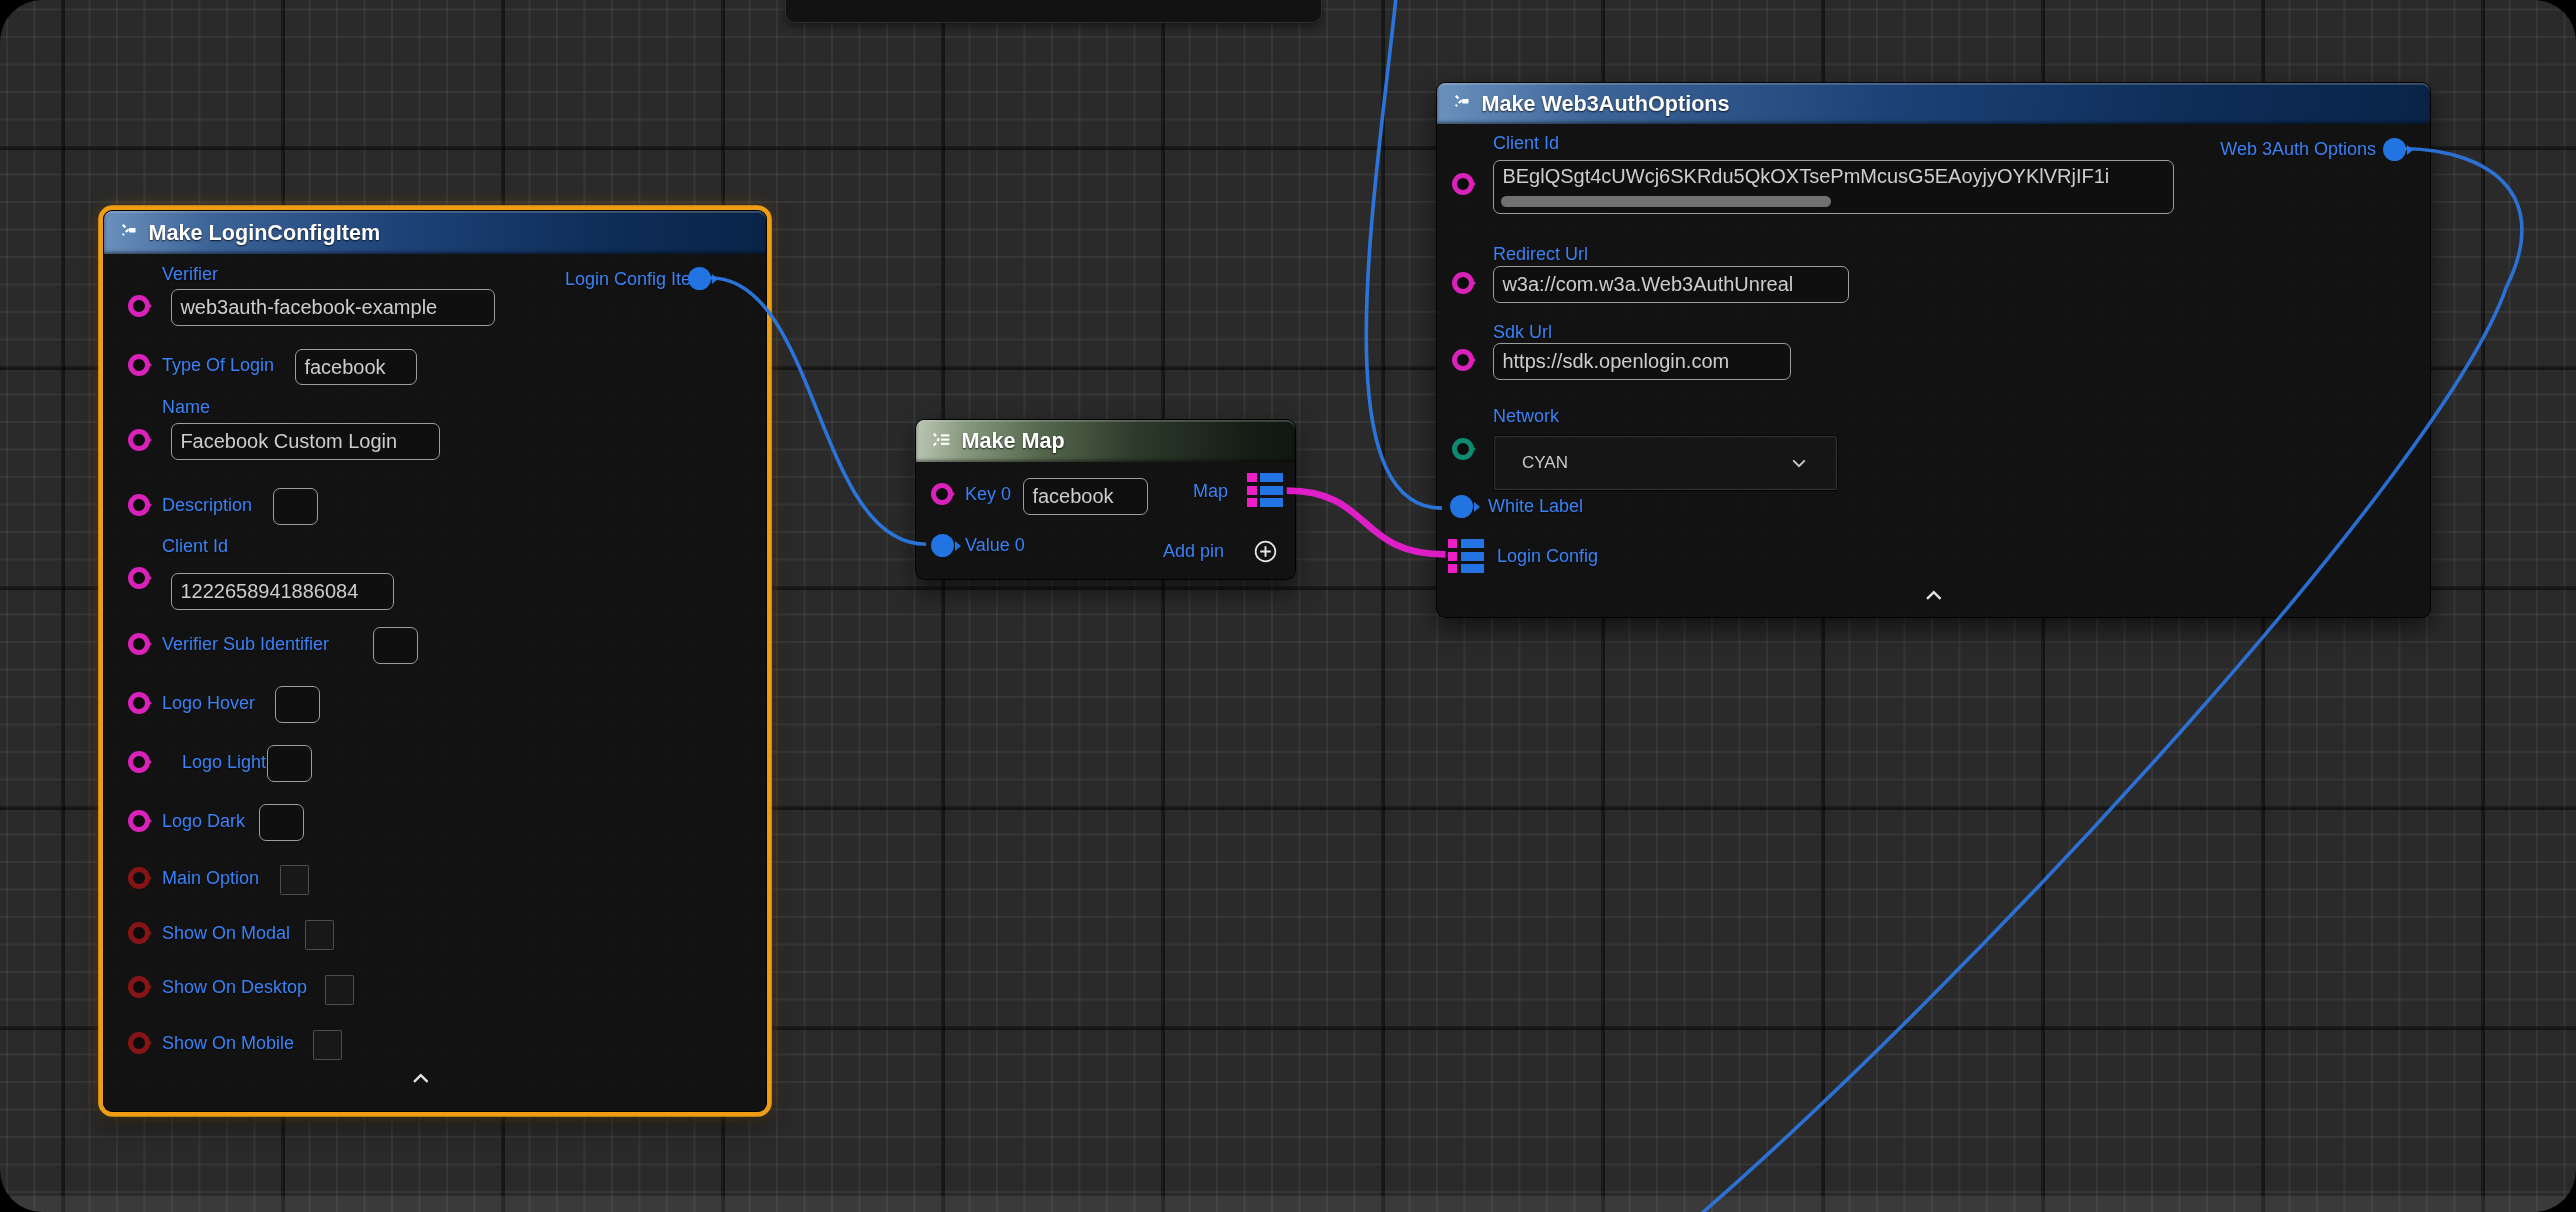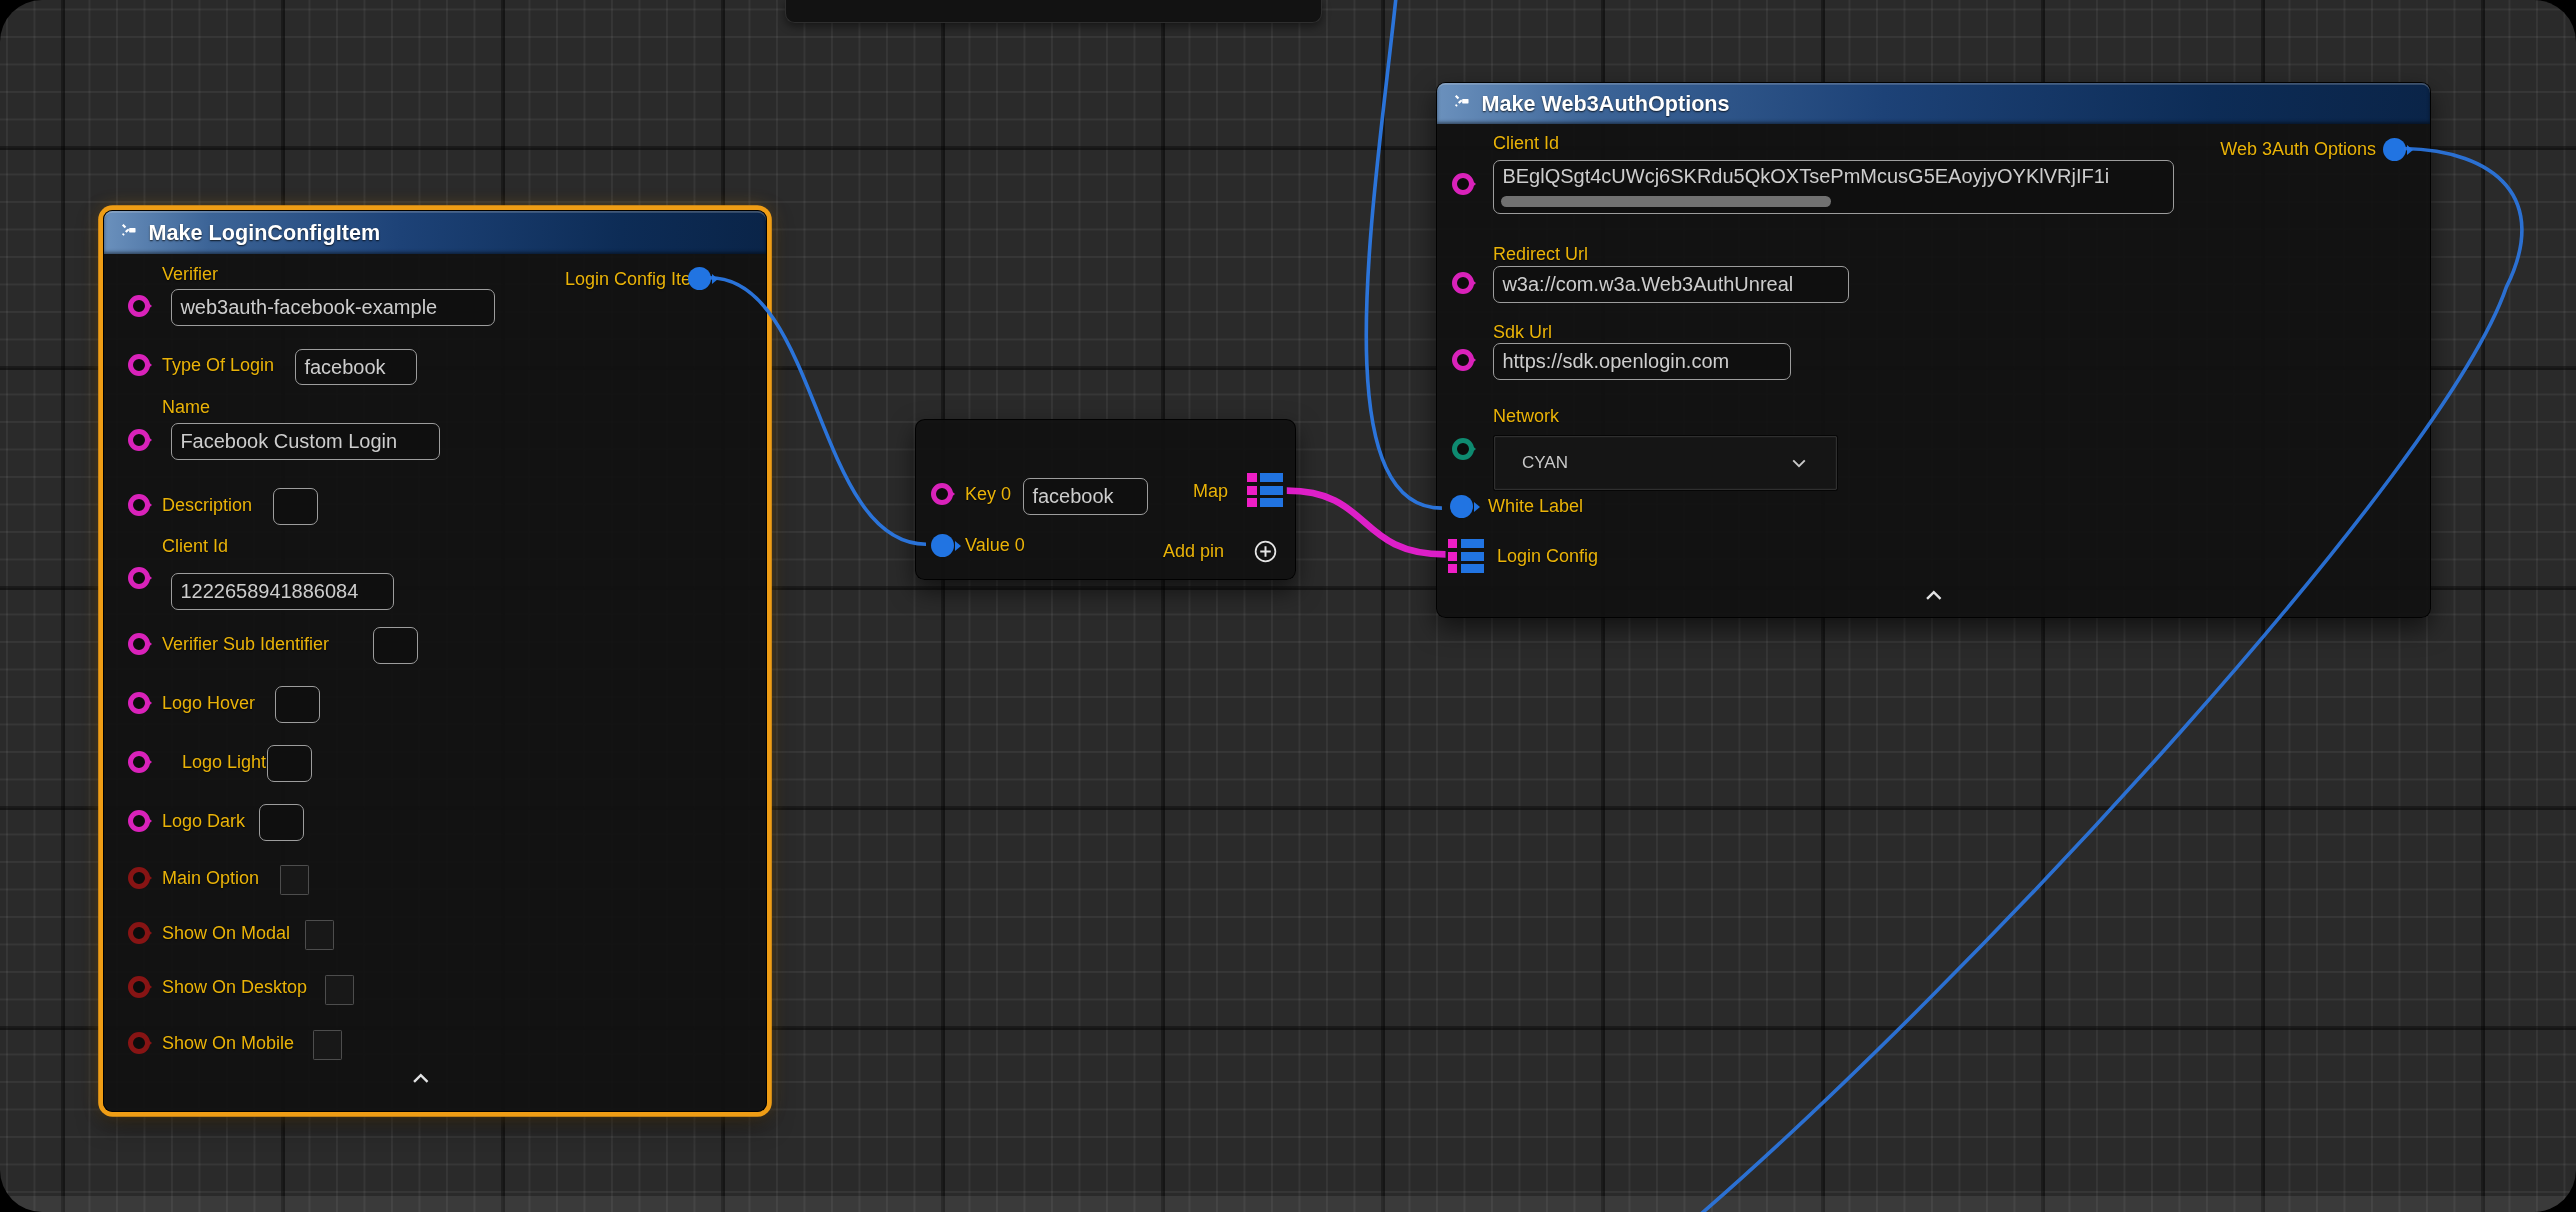--- a/index.html
+++ b/index.html
@@ -26,21 +26,21 @@
     box-shadow:0 10.8px 25px rgba(0,0,0,0.55);}
   .node.selected{box-shadow:0 0 0 4.8px #ef9d15,0 0 20.4px rgba(239,157,21,.40),
     0 10.8px 25px rgba(0,0,0,.6);padding-left:28px;}
   .nhead{position:absolute;left:0;top:0;right:0;border-radius:8.4px 8.4px 0 0;
     display:flex;align-items:center;gap:8.4px;padding-left:13.2px;
     box-shadow:inset 0 1.8px 0 rgba(255,255,255,.22), inset 0 -1.8px 3.6px rgba(0,0,0,.5);}
   .nhead.blue{background:linear-gradient(93deg,#6b91bd 0%,#3c6497 16%,#1d4277 45%,#0d2c56 78%,#0a2448 100%);}
   .nhead.green{background:linear-gradient(93deg,#bcc6b3 0%,#87997e 13%,#57694f 32%,#2d3a2b 58%,#151c15 88%,#111711 100%);}
   .ntitle{color:#fff;font-size:21.6px;font-weight:bold;
     text-shadow:0 1.2px 1.8px rgba(0,0,0,.75);white-space:nowrap;}
-  .lbl{position:absolute;color:#eab308;font-size:18px;line-height:23px;
+  .lbl{position:absolute;color:#3b82f6;font-size:18px;line-height:23px;
     white-space:nowrap;text-shadow:0 0.6px 1.2px rgba(0,0,0,.6);}
   .lbl.r{text-align:right;}
   
   .pin{position:absolute;border-radius:50%;}
   .pin::after{content:"";position:absolute;left:100%;top:50%;
     transform:translateY(-50%);margin-left:1.2px;
     border:5.4px solid transparent;border-right:0;border-left:6.6px solid var(--pc);}
   .pin.hollow{width:12px;height:12px;border:5.4px solid var(--pc);background:#0c0c0c;}
   .pin.solid{width:23px;height:23px;background:var(--pc);}
   .pc-str{--pc:#d922ba;}
@@ -144,20 +144,31 @@
     <div class="cb" style="left:209px;top:819px;"></div>
 
     <div class="chev" style="left:306px;top:859px;">
       <svg width="21.6" height="17" viewBox="0 0 32 24">
           <polyline points="6,17 16,7 26,17" stroke="#e2e3e4" stroke-width="3.5" fill="none"></polyline>
         </svg>
     </div>
   </div>
 
   <div class="node" style="left:915px;top:419px;width:379px;height:159px;">
+    <div class="nhead green" style="height:42px;">
+      <span class="icon">
+        <svg width="24" height="21.6" viewBox="0 0 40 34">
+            <path d="M8 5 L16 15 L8 25" stroke="#fff" stroke-width="3.5" fill="none" stroke-dasharray="6 4"></path>
+            <line x1="20" y1="8" x2="34" y2="8" stroke="#fff" stroke-width="3.5"></line>
+            <line x1="20" y1="15" x2="34" y2="15" stroke="#fff" stroke-width="3.5"></line>
+            <line x1="20" y1="22" x2="34" y2="22" stroke="#fff" stroke-width="3.5"></line>
+          </svg>
+      </span>
+      <span class="ntitle">Make Map</span>
+    </div>
 
     <div class="pin hollow pc-str" style="left:15px;top:63px;"></div>
     <div class="lbl" style="left:49px;top:63px;">Key 0</div>
     <div class="tf" style="left:107px;top:58px;width:106px;height:35px;">facebook</div>
 
     <div class="lbl r" style="right:67px;top:60px;">Map</div>
     <div class="pin-map" style="left:331px;top:53px;">
       <i class="k"></i>
         <i class="v"></i>
         <i class="k"></i>

